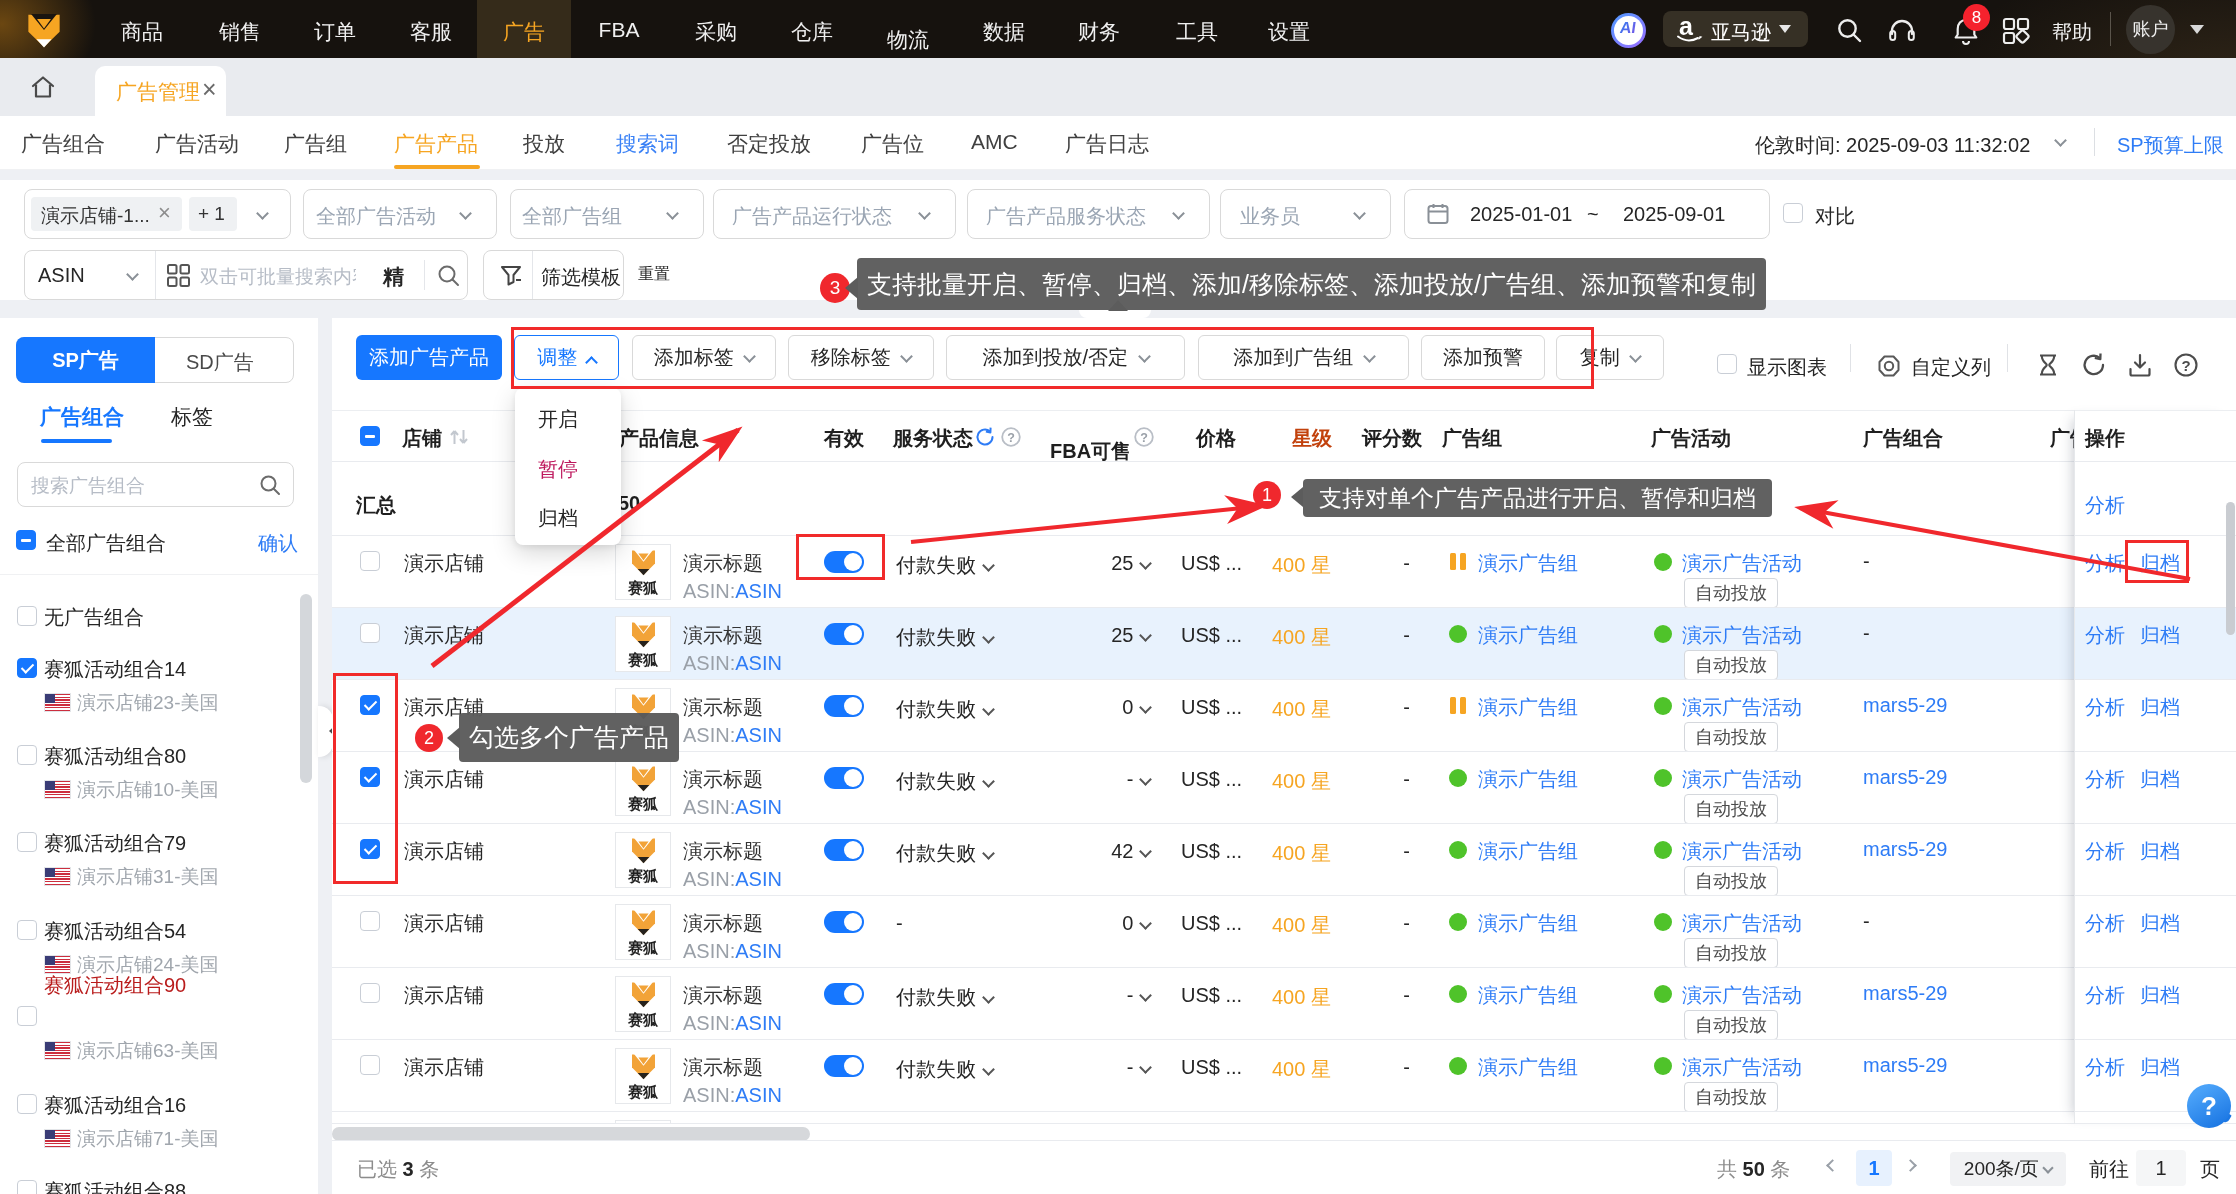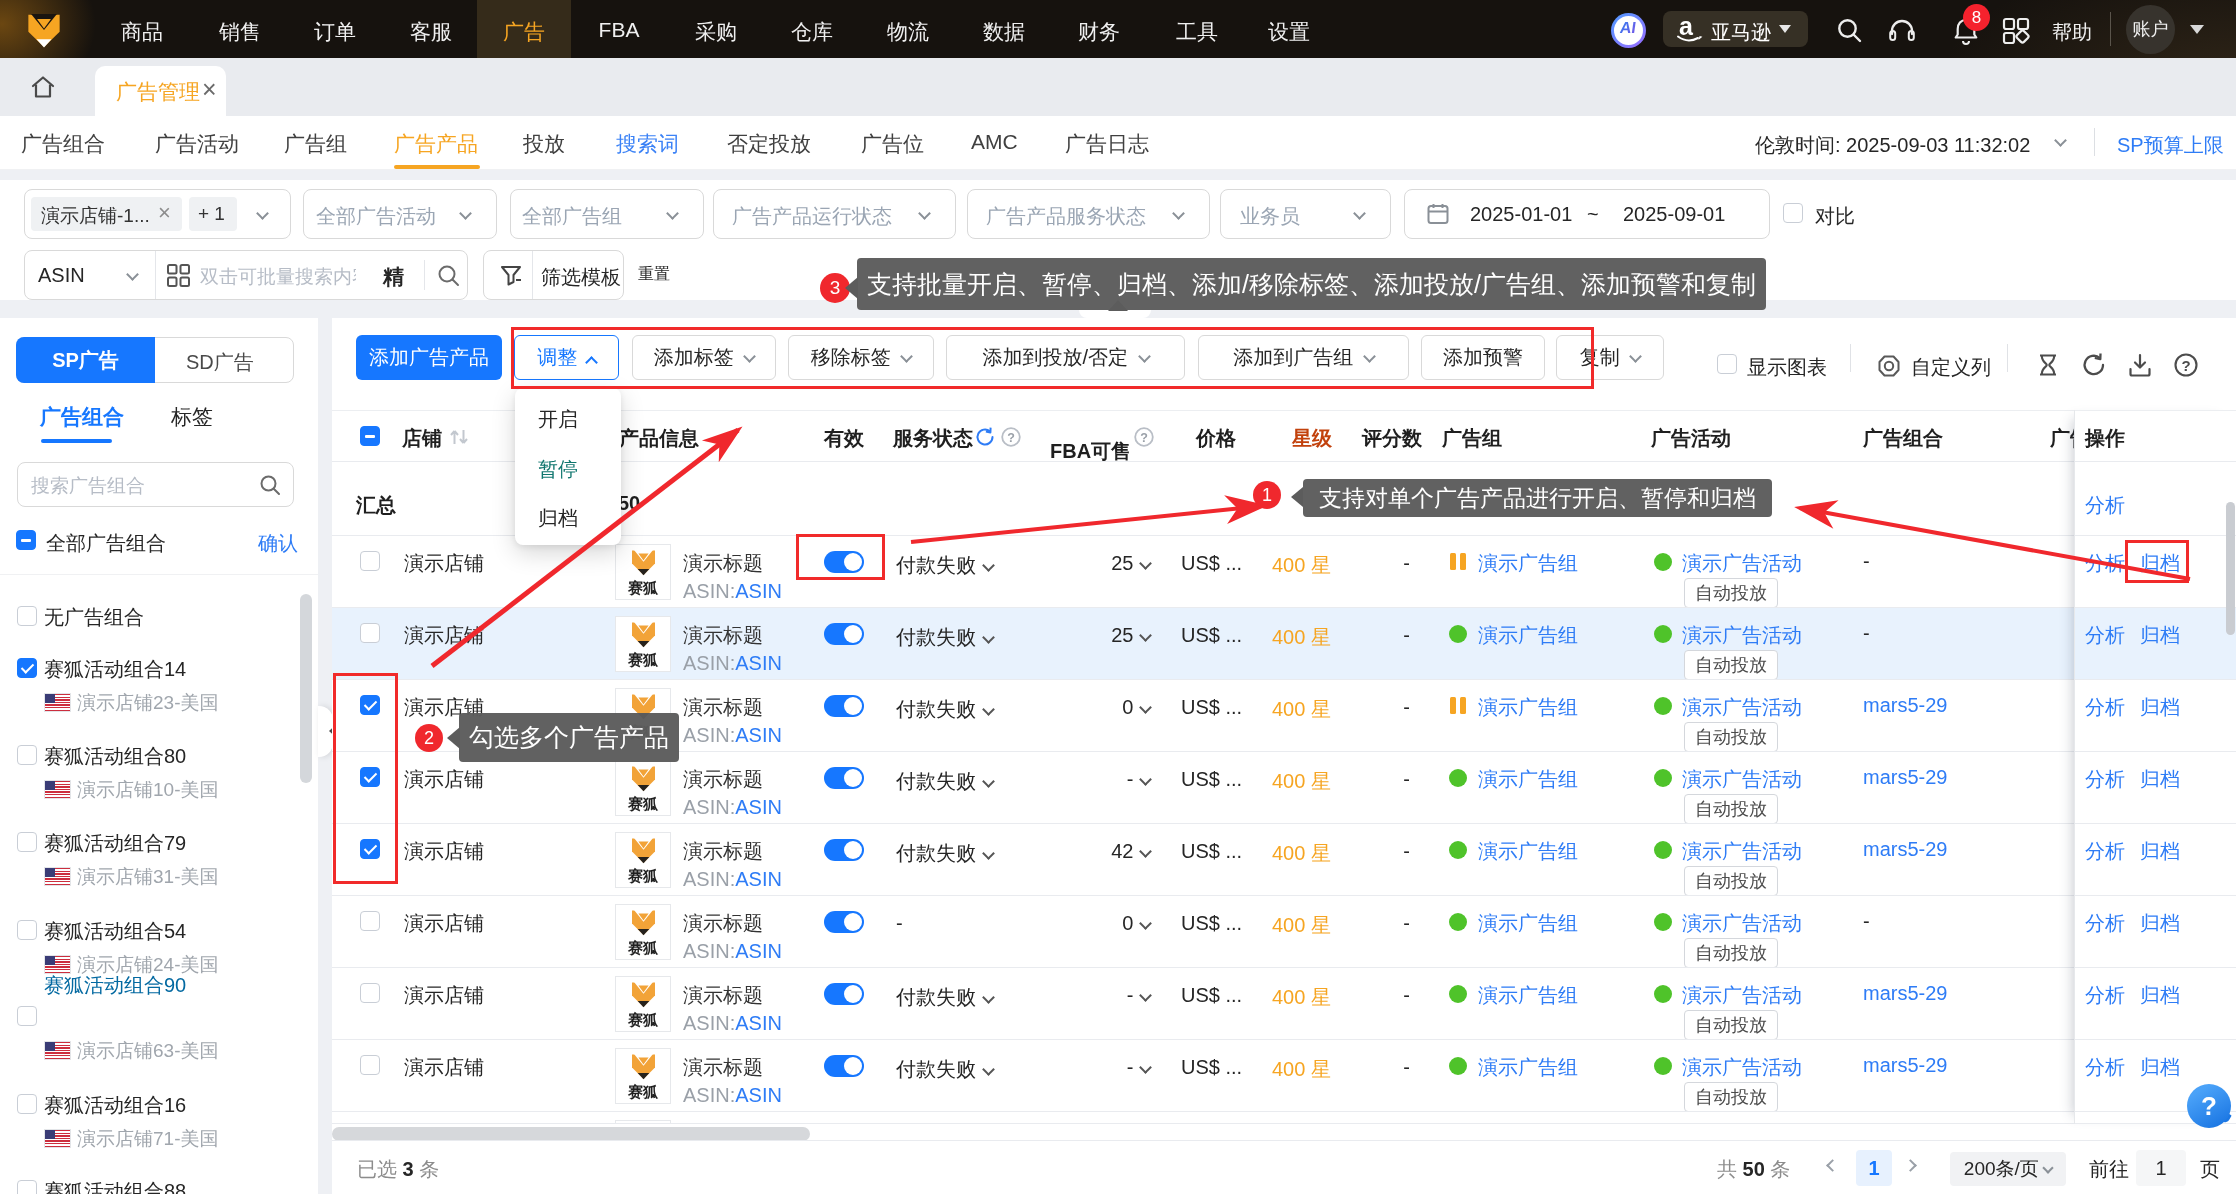--- a/index.html
+++ b/index.html
@@ -36,21 +36,21 @@
 <path d="M6.5 18.5 H17.5 L12 24.6 Z" fill="#fff"></path>
     </svg>
     <div class="txt" style="left:142px;top:18px;transform:translateX(-50%);font-size:21px;color:#f0f0f0">商品</div>
     <div class="txt" style="left:240px;top:18px;transform:translateX(-50%);font-size:21px;color:#f0f0f0">销售</div>
     <div class="txt" style="left:335px;top:18px;transform:translateX(-50%);font-size:21px;color:#f0f0f0">订单</div>
     <div class="txt" style="left:431px;top:18px;transform:translateX(-50%);font-size:21px;color:#f0f0f0">客服</div>
     <div class="txt" style="left:524px;top:18px;transform:translateX(-50%);font-size:21px;color:#f6a522">广告</div>
     <div class="txt" style="left:619px;top:18px;transform:translateX(-50%);font-size:21px;color:#f0f0f0">FBA</div>
     <div class="txt" style="left:716px;top:18px;transform:translateX(-50%);font-size:21px;color:#f0f0f0">采购</div>
     <div class="txt" style="left:812px;top:18px;transform:translateX(-50%);font-size:21px;color:#f0f0f0">仓库</div>
-    <div class="txt" style="left:908px;top:18px;transform:translateX(-50%);font-size:21px;color:#f0f0f0">物流</div>
+    <div class="txt" style="left:908px;top:26px;transform:translateX(-50%);font-size:21px;color:#f0f0f0">物流</div>
     <div class="txt" style="left:1004px;top:18px;transform:translateX(-50%);font-size:21px;color:#f0f0f0">数据</div>
     <div class="txt" style="left:1099px;top:18px;transform:translateX(-50%);font-size:21px;color:#f0f0f0">财务</div>
     <div class="txt" style="left:1197px;top:18px;transform:translateX(-50%);font-size:21px;color:#f0f0f0">工具</div>
     <div class="txt" style="left:1289px;top:18px;transform:translateX(-50%);font-size:21px;color:#f0f0f0">设置</div>
     <div class="abs" style="left:1611px;top:13px;width:35px;height:35px;border-radius:50%;border:3px solid transparent;background:linear-gradient(#fff,#fff) padding-box,linear-gradient(140deg,#4f9bff,#9a6bff) border-box;"></div>
 <div class="txt" style="left:1628px;top:19px;transform:translateX(-50%) skewX(-8deg);font-size:16px;font-weight:bold;background:linear-gradient(120deg,#2f7df0,#7a58e8);-webkit-background-clip:text;color:transparent;">AI</div>
     <div class="abs" style="left:1663px;top:11px;width:145px;height:36px;border-radius:8px;background:#363025;"></div>
 <svg class="abs" style="left:1671px;top:13px" width="32" height="32" viewBox="0 0 32 32">
       <text x="8" y="22" font-size="25" font-weight="bold" fill="#fff" font-family="Liberation Sans">a</text>
       <path d="M7 23.5 q9.5 7 20 1.5" stroke="#fff" fill="none" stroke-width="2" stroke-linecap="round"></path>
@@ -197,21 +197,21 @@
     <div class="txt" style="left:77px;top:459px;font-size:19px;color:#a0a6ad">演示店铺10-美国</div>
     <div class="cb" style="left:17px;top:514px;"></div>
     <div class="txt" style="left:44px;top:512px;font-size:20px;color:#262626">赛狐活动组合79</div>
     <div class="flag" style="left:45px;top:550px;"></div>
     <div class="txt" style="left:77px;top:546px;font-size:19px;color:#a0a6ad">演示店铺31-美国</div>
     <div class="cb" style="left:17px;top:602px;"></div>
     <div class="txt" style="left:44px;top:600px;font-size:20px;color:#262626">赛狐活动组合54</div>
     <div class="flag" style="left:45px;top:638px;"></div>
     <div class="txt" style="left:77px;top:634px;font-size:19px;color:#a0a6ad">演示店铺24-美国</div>
     <div class="cb" style="left:17px;top:688px;"></div>
-    <div class="txt" style="left:44px;top:654px;font-size:20px;color:#0369a1">赛狐活动组合90</div>
+    <div class="txt" style="left:44px;top:654px;font-size:20px;color:#b91c1c">赛狐活动组合90</div>
     <div class="flag" style="left:45px;top:724px;"></div>
     <div class="txt" style="left:77px;top:720px;font-size:19px;color:#a0a6ad">演示店铺63-美国</div>
     <div class="cb" style="left:17px;top:776px;"></div>
     <div class="txt" style="left:44px;top:774px;font-size:20px;color:#262626">赛狐活动组合16</div>
     <div class="flag" style="left:45px;top:812px;"></div>
     <div class="txt" style="left:77px;top:808px;font-size:19px;color:#a0a6ad">演示店铺71-美国</div>
     <div class="cb" style="left:17px;top:862px;"></div>
     <div class="txt" style="left:44px;top:860px;font-size:20px;color:#262626">赛狐活动组合88</div>
     <div class="abs" style="left:300px;top:276px;width:12px;height:189px;background:#d4d7db;border-radius:6px;"></div>
   </div>
@@ -529,21 +529,21 @@
     <span class="chev abs" style="left:1496px;top:843px;transform:rotate(135deg);border-color:#9aa0a8;"></span>
     <div class="abs" style="left:1524px;top:832px;width:36px;height:36px;background:#e7f1fe;border-radius:4px;color:#1677ff;font-size:20px;font-weight:bold;text-align:center;line-height:36px;">1</div>
     <span class="chev abs" style="left:1574px;top:843px;transform:rotate(-45deg);border-color:#9aa0a8;"></span>
     <div class="abs" style="left:1618px;top:834px;width:116px;height:34px;background:#f1f2f4;border-radius:4px;font-size:19px;color:#262626;text-align:center;line-height:34px;">200条/页 <span class="chev" style="width:8px;height:8px;margin-top:-3px;"></span></div>
     <div class="txt" style="left:1757px;top:838px;font-size:20px;color:#262626">前往</div>
     <div class="abs" style="left:1804px;top:832px;width:50px;height:36px;background:#f5f6f7;border-radius:4px;font-size:20px;color:#262626;text-align:center;line-height:36px;">1</div>
     <div class="txt" style="left:1868px;top:838px;font-size:20px;color:#262626">页</div>
   </div>
 <div class="abs" style="left:515px;top:388px;width:106px;height:157px;background:#fff;border-radius:8px;box-shadow:0 8px 24px rgba(0,0,0,.16),0 2px 6px rgba(0,0,0,.08);"></div>
 <div class="txt" style="left:538px;top:406px;font-size:20px;color:#262626">开启</div>
-<div class="txt" style="left:538px;top:456px;font-size:20px;color:#0f766e">暂停</div>
+<div class="txt" style="left:538px;top:456px;font-size:20px;color:#be185d">暂停</div>
 <div class="txt" style="left:538px;top:505px;font-size:20px;color:#262626">归档</div>
 <div class="abs" style="left:1079px;top:296px;width:72px;height:22px;background:#fff;border-radius:8px;"></div>
 <div class="abs" style="left:1108px;top:300px;width:0;height:0;border:10px solid transparent;border-bottom:11px solid #5c5c5c;border-top:0;"></div>
 <div class="redbox" style="left:511px;top:327px;width:1083px;height:62px;"></div>
 <svg class="abs" style="left:0;top:0;pointer-events:none;" width="2236" height="1194" viewBox="0 0 2236 1194">
 <defs>
       <marker id="ah" viewBox="0 0 10 8" refX="8.6" refY="4" markerWidth="13" markerHeight="8.5" orient="auto">
         <path d="M0 0.6 L10 4 L0 7.4 L2.8 4 Z" fill="#f0282d"></path>
       </marker>
 <marker id="ah2" viewBox="0 0 10 8" refX="8.6" refY="4" markerWidth="9" markerHeight="6.5" orient="auto">

